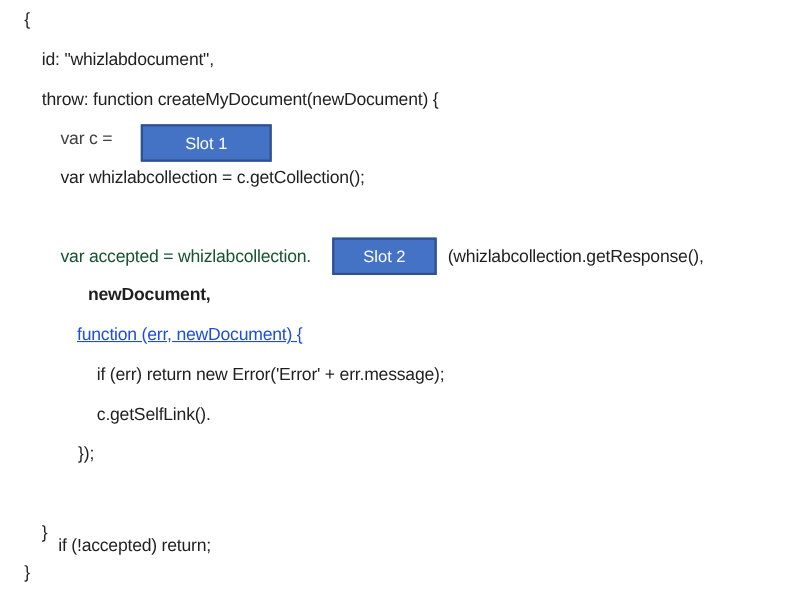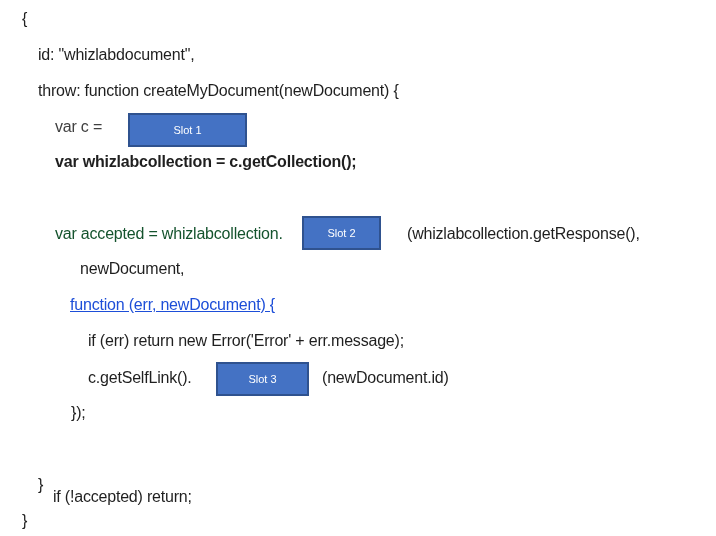--- a/index.html
+++ b/index.html
@@ -33,74 +33,70 @@
     background: var(--slot-fill, #4472c4);
     border: 2px solid var(--slot-border, #2f528f);
     box-sizing: border-box;
     display: flex;
     align-items: center;
     justify-content: center;
     cursor: pointer;
   }
   .slot-label {
     color: var(--slot-label, #ffffff);
-    font-size: 11px;
+    font-size: 15px;
     line-height: 1;
   }
   
   .l01  { left: 22px;  top: 9px;   }
   .l02  { left: 38px;  top: 45px;  }
   .l03  { left: 38px;  top: 81px;  }
   .l04a { left: 55px;  top: 117px; }
   .l05  { left: 55px;  top: 152px; }
   .l06a { left: 55px;  top: 224px; }
   .l06b { left: 407px; top: 224px; }
-  .l07  { left: 80px;  top: 259px; }
+  .l07  { left: 80px;  top: 259px; font-weight: bold; }
   .l08  { left: 70px;  top: 295px; }
   .l09  { left: 88px;  top: 331px; }
   .l10a { left: 88px;  top: 368px; }
   .l10b { left: 322px; top: 368px; }
   .l11  { left: 71px;  top: 403px; }
   .l12  { left: 53px;  top: 439px; }
   .l13  { left: 38px;  top: 475px; }
   .l14  { left: 22px;  top: 511px; }
   .slot1 { left: 128px; top: 113px; width: 119px; height: 34px; }
-  .slot2 { left: 302px; top: 216px; width: 79px;  height: 34px; }
+  .slot2 { left: 302px; top: 216px; width: 95px;  height: 34px; }
   .slot3 { left: 216px; top: 362px; width: 93px;  height: 34px; }
 </style>
 </head>
 <body style="background: rgb(255, 255, 255);">
 
 <div class="canvas">
 
   <span class="code-text l01" style="color: rgb(31, 31, 31);">{</span>
   <span class="code-text l02" style="color: rgb(31, 31, 31);">id: "whizlabdocument",</span>
   <span class="code-text l03" style="color: rgb(31, 31, 31);">throw: function createMyDocument(newDocument) {</span>
 
   <span class="code-text l04a" style="color: #404040;">var c =</span>
   <div class="slot slot1">
     <span class="slot-label">Slot 1</span>
   </div>
 
-  <span class="code-text l05" style="color: rgb(31, 31, 31); font-weight: bold;">var whizlabcollection = c.getCollection();</span>
+  <span class="code-text l05" style="color: rgb(31, 31, 31);">var whizlabcollection = c.getCollection();</span>
 
   <span class="code-text l06a" style="color: #14532d;">var accepted = whizlabcollection.</span>
   <div class="slot slot2">
     <span class="slot-label">Slot 2</span>
   </div>
   <span class="code-text l06b" style="color: rgb(31, 31, 31);">(whizlabcollection.getResponse(),</span>
 
   <span class="code-text l07" style="color: rgb(31, 31, 31);">newDocument,</span>
   <span class="code-text l08" style="color: #1d4ed8; text-decoration: underline;">function (err, newDocument) {</span>
   <span class="code-text l09" style="color: rgb(31, 31, 31);">if (err) return new Error('Error' + err.message);</span>
 
   <span class="code-text l10a" style="color: rgb(31, 31, 31);">c.getSelfLink().</span>
-  <div class="slot slot3">
-    <span class="slot-label">Slot 3</span>
-  </div>
-  <span class="code-text l10b" style="color: rgb(31, 31, 31);">(newDocument.id)</span>
 
   <span class="code-text l11" style="color: rgb(31, 31, 31);">});</span>
   <span class="code-text l12" style="color: rgb(31, 31, 31); margin-top: 48px;">if (!accepted) return;</span>
   <span class="code-text l13" style="color: rgb(31, 31, 31);">}</span>
   <span class="code-text l14" style="color: rgb(31, 31, 31);">}</span>
 
 </div>
 
 </body></html>

